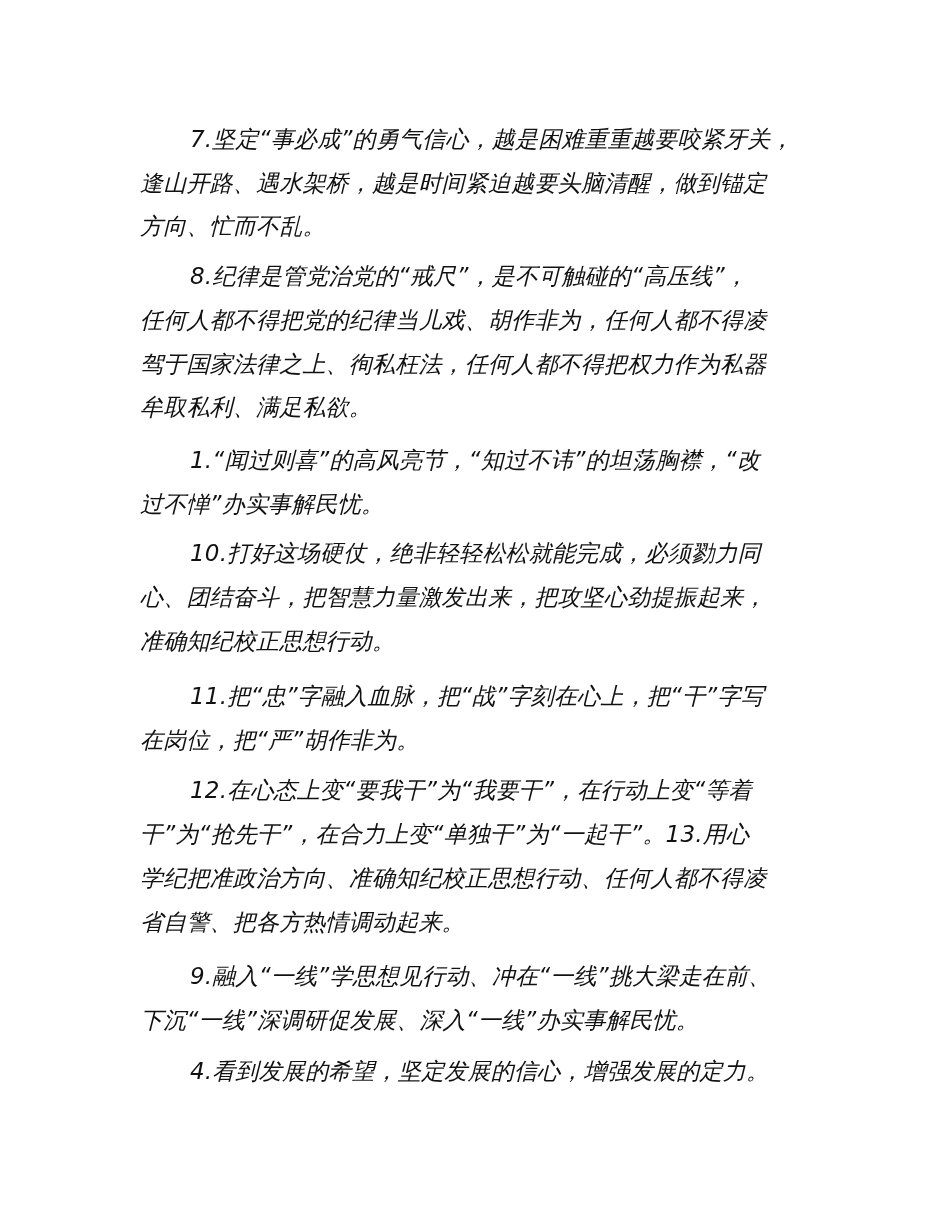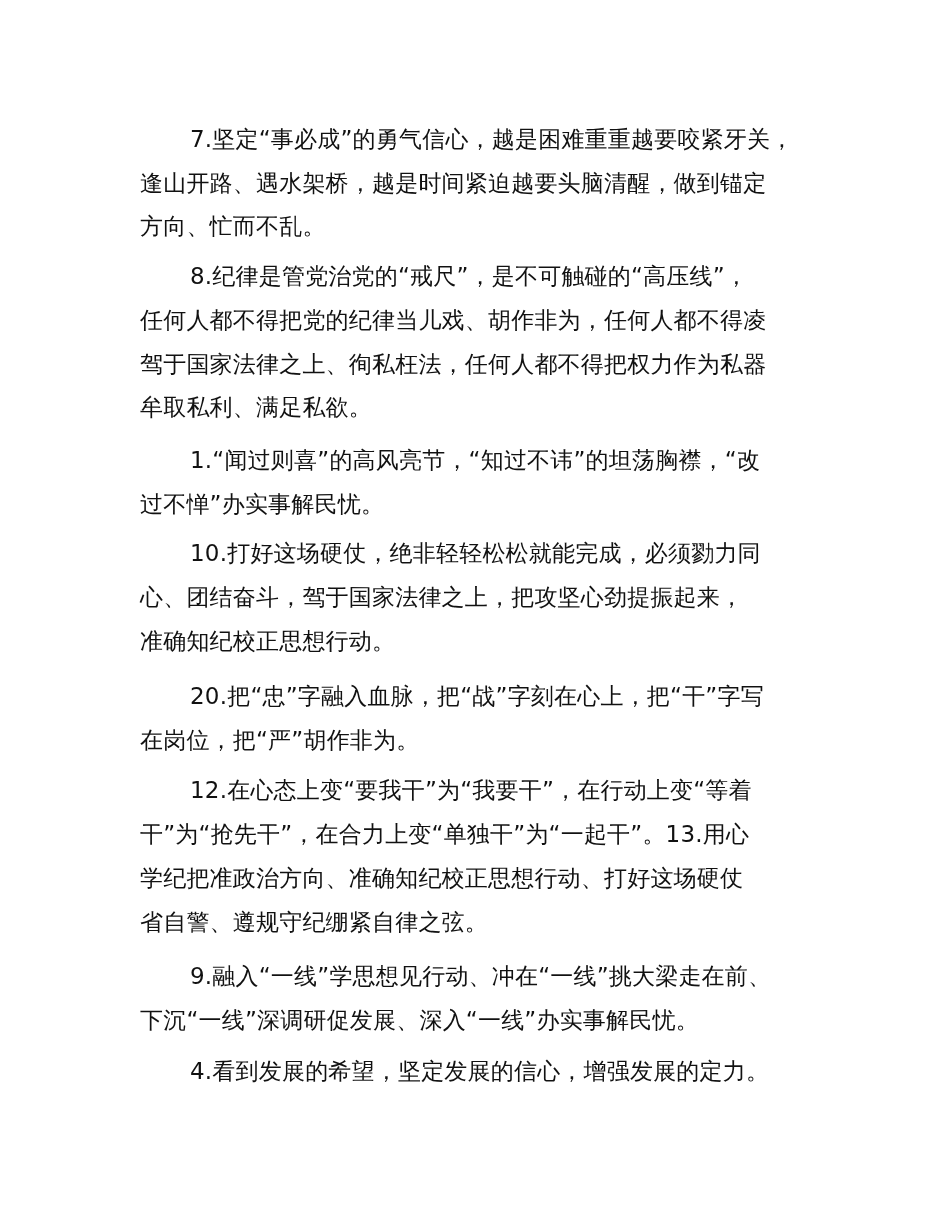--- a/index.html
+++ b/index.html
@@ -1,18 +1,18 @@
 <!DOCTYPE html>
 <html><head>
 <meta charset="utf-8">
 <style>
   html, body { margin: 0; padding: 0; background: #ffffff; }
   body { width: 950px; height: 1230px; position: relative; overflow: hidden;
          font-family: "DejaVu Sans", sans-serif; color: #111111; }
-  .page { position: absolute; left: 0; top: 0; width: 950px; height: 1230px; background: #ffffff; }
+  .page { position: absolute; left: 0; top: 0; width: 950px; height: 1230px; background: #ffffff; font-style: italic; }
   .line { position: absolute; left: 140px; white-space: nowrap; font-size: 23px;
           line-height: 30px; height: 30px; letter-spacing: 0.2px; }
   .indent { left: 190px; }
 </style>
 </head>
 <body>
 
 <div class="page">
 
   <div>
@@ -28,34 +28,34 @@
     <div class="line" style="top:392px">牟取私利、满足私欲。</div>
   </div>
 
   <div>
     <div class="line indent" style="top:445px">1.“闻过则喜”的高风亮节，“知过不讳”的坦荡胸襟，“改</div>
     <div class="line" style="top:489px">过不惮”办实事解民忧。</div>
   </div>
 
   <div>
     <div class="line indent" style="top:538px">10.打好这场硬仗，绝非轻轻松松就能完成，必须勠力同</div>
-    <div class="line" style="top:582px">心、团结奋斗，驾于国家法律之上，把攻坚心劲提振起来，</div>
+    <div class="line" style="top:582px">心、团结奋斗，把智慧力量激发出来，把攻坚心劲提振起来，</div>
     <div class="line" style="top:626px">准确知纪校正思想行动。</div>
   </div>
 
   <div>
-    <div class="line indent" style="top:681px">20.把“忠”字融入血脉，把“战”字刻在心上，把“干”字写</div>
+    <div class="line indent" style="top:681px">11.把“忠”字融入血脉，把“战”字刻在心上，把“干”字写</div>
     <div class="line" style="top:725px">在岗位，把“严”胡作非为。</div>
   </div>
 
   <div>
     <div class="line indent" style="top:775px">12.在心态上变“要我干”为“我要干”，在行动上变“等着</div>
     <div class="line" style="top:819px">干”为“抢先干”，在合力上变“单独干”为“一起干”。13.用心</div>
-    <div class="line" style="top:863px">学纪把准政治方向、准确知纪校正思想行动、打好这场硬仗</div>
-    <div class="line" style="top:907px">省自警、遵规守纪绷紧自律之弦。</div>
+    <div class="line" style="top:863px">学纪把准政治方向、准确知纪校正思想行动、任何人都不得凌</div>
+    <div class="line" style="top:907px">省自警、把各方热情调动起来。</div>
   </div>
 
   <div>
     <div class="line indent" style="top:961px">9.融入“一线”学思想见行动、冲在“一线”挑大梁走在前、</div>
     <div class="line" style="top:1005px">下沉“一线”深调研促发展、深入“一线”办实事解民忧。</div>
   </div>
 
   <div>
     <div class="line indent" style="top:1056px">4.看到发展的希望，坚定发展的信心，增强发展的定力。</div>
   </div>

